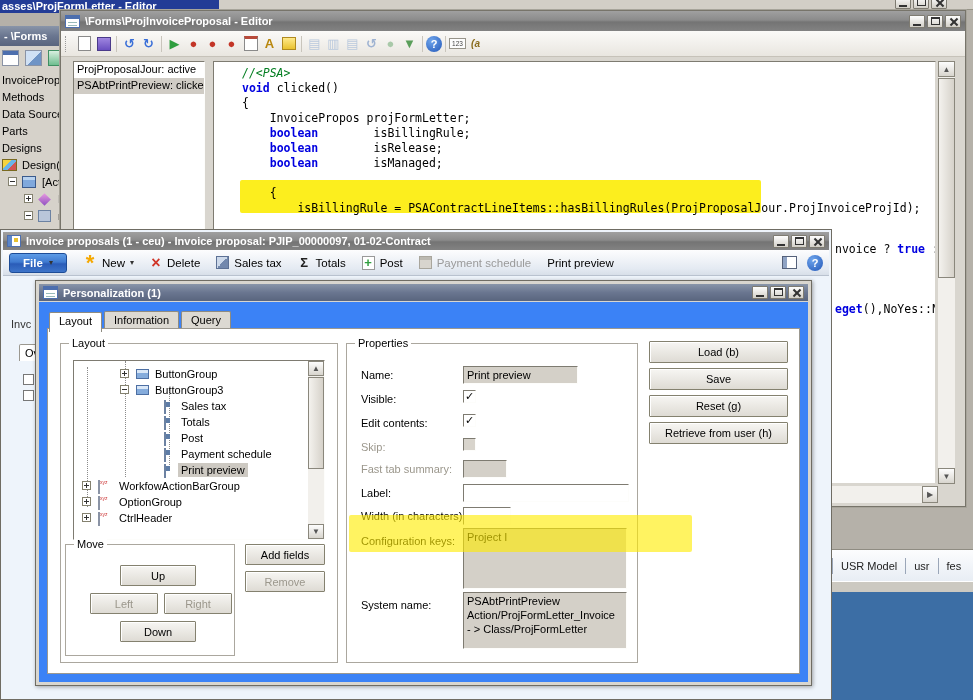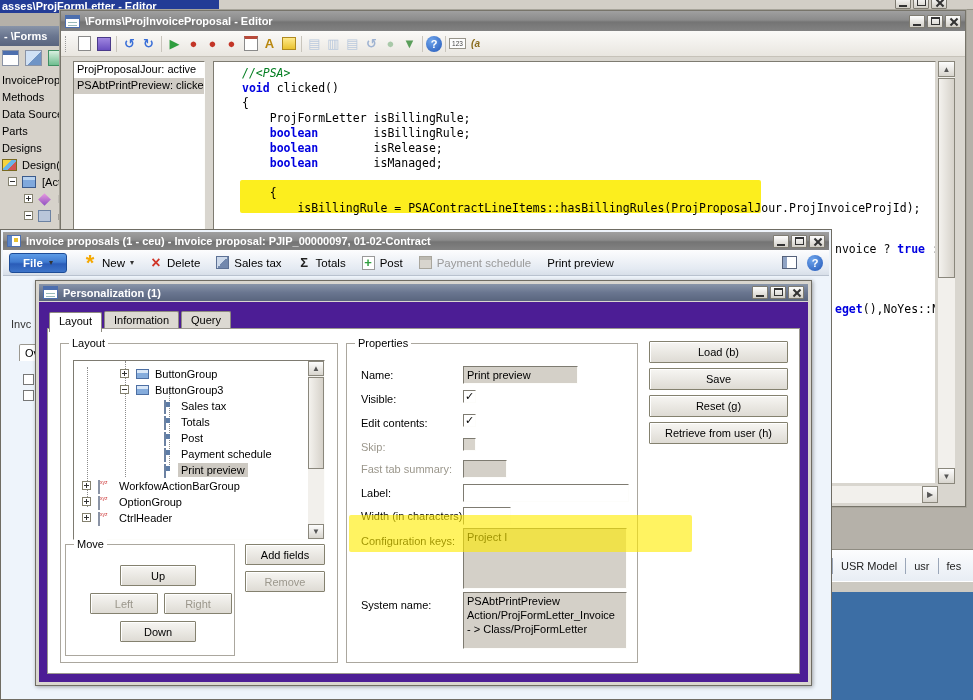--- a/index.html
+++ b/index.html
@@ -113,21 +113,21 @@
 .layout-icon{width:15px;height:13px;border:1px solid #55617a;background:#fff;box-shadow:inset 4px 0 0 #8fa3c4;}
 .help-circle{width:16px;height:16px;border-radius:50%;background:radial-gradient(circle at 35% 30%,#6fa5ec,#2257b8);color:#fff;font-weight:bold;font-size:11px;display:flex;align-items:center;justify-content:center;}
 #inv-body{position:relative;height:421px;overflow:hidden;font-size:11px;}
 #inv-left-label{position:absolute;left:8px;top:42px;color:#333;}
 #inv-tab{position:absolute;left:16px;top:68px;padding:2px 5px;background:#fff;border:1px solid #9b9890;border-bottom:none;border-radius:2px 2px 0 0;}
 .inv-cb{position:absolute;left:20px;width:11px;height:11px;background:#fff;border:1px solid #777;}
 
 
 #dialog{position:absolute;left:35px;top:280px;width:777px;height:406px;background:#d9d6cf;border:1px solid #6f6c63;box-shadow:1px 1px 4px rgba(0,0,0,.35);padding:3px;}
 #dialog .titlebar{height:17px;}
-#dlg-body{position:relative;height:380px;background:#4c1d95;margin-top:1px;}
+#dlg-body{position:relative;height:380px;background:#3b82f6;margin-top:1px;}
 #dlg-tabs{position:absolute;left:10px;top:9px;display:flex;}
 .tab{padding:2px 9px 3px;font-size:11px;border:1px solid #8e8b80;border-bottom:none;background:#dcd9d2;border-radius:2px 2px 0 0;margin-right:2px;}
 .tab.active{background:#fff;position:relative;top:1px;padding-bottom:5px;z-index:3;}
 #dlg-page{position:absolute;left:8px;top:26px;width:753px;height:346px;background:#fff;border:1px solid #9b9890;}
 
 #layout-group{left:12px;top:14px;width:278px;height:320px;}
 #dlg-treebox{position:absolute;left:12px;top:16px;width:252px;height:180px;overflow:hidden;}
 .trow{position:absolute;left:0;right:16px;height:15px;font-size:11px;}
 .trow .exp{top:2px;}
 .tico{position:absolute;top:2px;}
@@ -279,21 +279,21 @@
     <div id="method-list" class="sunken">
         <div class="mitem">ProjProposalJour: active</div>
         <div class="mitem sel">PSAbtPrintPreview: clicked</div>
       </div>
     <div id="code-pane">
       <div id="code-hl" class="marker" style="background:#fcee1e;"></div>
       <div id="code-lines">
           <div class="code-line"><span class="tk-c">//&lt;PSA&gt;</span></div>
           <div class="code-line"><span class="tk-k">void</span><span class="tk-p"> clicked()</span></div>
           <div class="code-line"><span class="tk-p">{</span></div>
-          <div class="code-line"><span class="tk-p">    ProjFormLetter isBillingRule;</span></div>
+          <div class="code-line"><span class="tk-p">    InvoicePropos projFormLetter;</span></div>
           <div class="code-line"><span class="tk-p">    </span><span class="tk-k">boolean</span><span class="tk-p">        isBillingRule;</span></div>
           <div class="code-line"><span class="tk-p">    </span><span class="tk-k">boolean</span><span class="tk-p">        isRelease;</span></div>
           <div class="code-line"><span class="tk-p">    </span><span class="tk-k">boolean</span><span class="tk-p">        isManaged;</span></div>
           <div class="code-line"><span class="tk-p"></span></div>
           <div class="code-line hl"><span class="tk-p">    {</span></div>
           <div class="code-line"><span class="tk-p">        isBillingRule = PSAContractLineItems::hasBillingRules(ProjProposalJour.ProjInvoiceProjId);</span></div>
         </div>
       <div class="frag" id="frag-a" style="left:621px;top:180px;"><span class="tk-p">nvoice ? </span><span class="tk-k">true</span><span class="tk-p"> :</span></div>
       <div class="frag" id="frag-b" style="left:621px;top:240px;"><span class="tk-k">eget</span><span class="tk-p">(),NoYes::No</span></div>
     </div>

